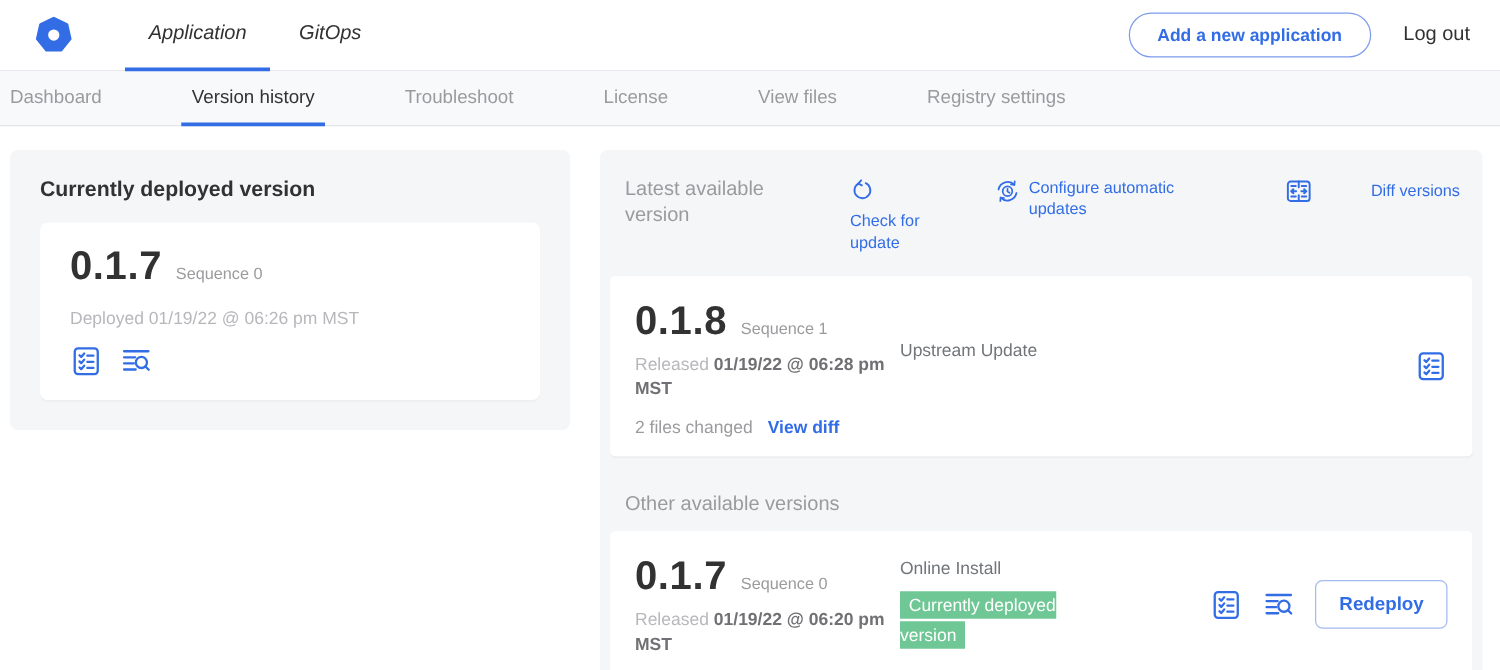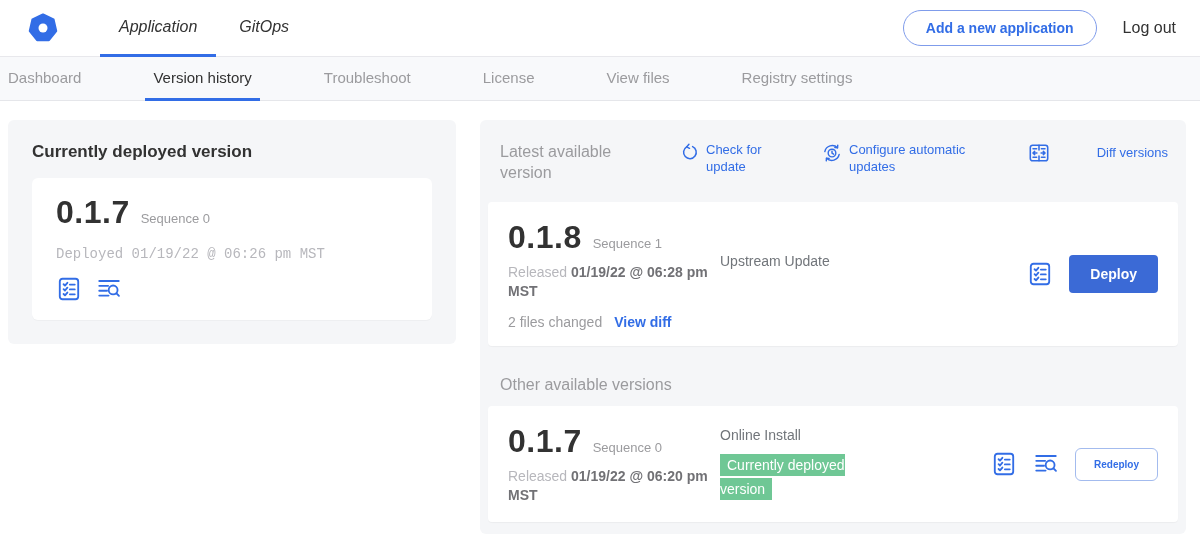--- a/index.html
+++ b/index.html
@@ -46,51 +46,51 @@
   
   .content { display:flex; align-items:flex-start; padding:19px 14px 0 8px; gap:24px; }
 
   
   .deployed-panel { width:448px; flex-shrink:0; background:#f5f6f8; border-radius:6px; padding:20px 24px 24px; }
   .panel-title-dark { margin:2px 0 16px; font-size:17px; font-weight:700; color:#323232; }
   .deployed-card { background:#fff; border-radius:6px; padding:16px 24px 18px; box-shadow:0 1px 1px rgba(0,0,0,.03); }
   .version-row { display:flex; align-items:baseline; gap:11px; }
   .version-number { font-size:32px; font-weight:700; color:#323232; letter-spacing:.5px; }
   .sequence { font-size:13px; color:#9b9b9e; }
-  .deployed-line { margin:15px 0 0; font-size:14px; color:#b7b7bc;font-family:Liberation Mono, monospace; }
+  .deployed-line { margin:15px 0 0; font-size:14px; color:#b7b7bc; }
   .icon-row { margin-top:14px; display:flex; align-items:center; gap:14px; }
   .icon-btn { background:none; border:none; padding:0; cursor:pointer; line-height:0; }
 
   
   .available-panel { flex:1; background:#f5f6f8; border-radius:6px; padding:16px 8px 12px; }
   .panel-header { display:flex; align-items:flex-start; padding:6px 10px 0 12px; }
   .panel-title-muted { width:126px; margin:0; font-size:16px; font-weight:400; color:#9b9b9e; line-height:1.3; flex-shrink:0; }
   .action { display:flex; align-items:flex-start; gap:7px; color:#326de6; font-size:13px; font-weight:500; line-height:1.3; cursor:pointer; text-decoration:none; }
   .action svg { flex-shrink:0; margin-top:1px; }
-  .action-check { margin-left:54px; } .action-check .txt { max-width:70px; }
+  .action-check { margin-left:54px;flex-direction:column; } .action-check .txt { max-width:70px; }
   .action-config { margin-left:46px; } .action-config .txt { max-width:140px; }
   .action-diff { margin-left:auto; align-items:center;gap:47px; } .action-diff svg { margin-top:0; }
 
   .version-card {
     background:#fff; border-radius:4px; margin-top:18px; padding:17px 20px 16px;
     display:flex; align-items:flex-start; box-shadow:0 1px 1px rgba(0,0,0,.04);
   }
   .vleft { width:212px; flex-shrink:0; }
   .released { margin:7px 0 0; font-size:14px; color:#b7b7bc; max-width:205px; line-height:1.4; }
   .rel-date { color:#717175; font-weight:700; }
   .files-row { margin-top:12px; font-size:14px; color:#9b9b9e; }
   .view-diff { color:#326de6; font-weight:700; margin-left:12px; cursor:pointer; text-decoration:none; }
   .vsource { flex:1; font-size:14px; font-weight:500; color:#71757a; }
   .mt-source { margin-top:34px; }
   .source-col { margin-top:4px; }
   .badge-wrap { max-width:158px; margin-top:11px; line-height:1.7; }
   .deployed-badge { background:#6fc795; color:#fff; font-size:14px; padding:3px 7px; }
   .vactions { display:flex; align-items:center; gap:16px; align-self:center; margin-left:8px; }
   .deploy-btn { background:#3b6ad6; color:#fff; border:none; border-radius:4px; font-weight:700; font-size:14px; padding:11px 21px; cursor:pointer; font-family:inherit; }
-  .redeploy-btn { background:#fff; color:#326de6; border:1px solid #a3bbee; border-radius:6px; font-weight:700; font-size:10px; padding:10px 18px; cursor:pointer; font-family:inherit; }
+  .redeploy-btn { background:#fff; color:#326de6; border:1px solid #a3bbee; border-radius:6px; font-weight:700; font-size:15px; padding:10px 18px; cursor:pointer; font-family:inherit; }
   .other-title { margin:30px 0 0 12px; font-size:16px; font-weight:400; color:#9b9b9e; }
 </style>
 </head>
 <body>
 
 <svg width="0" height="0" style="position:absolute">
   <defs>
     <g id="i-preflight" fill="none" stroke="#326de6" stroke-width="1.7" stroke-linecap="round" stroke-linejoin="round">
       <rect x="3.5" y="2.5" width="17" height="19" rx="2.5"></rect>
       <path d="M7 7.6l1.3 1.3 2.2-2.6"></path>
@@ -234,21 +234,20 @@
           <span>2 files changed</span><a class="view-diff">View diff</a>
         </div>
       </div>
       <div class="vsource mt-source">Upstream Update</div>
       <div class="vactions">
         <button class="icon-btn">
           <svg width="26" height="26" viewBox="0 0 24 24">
               <use href="#i-preflight"></use>
             </svg>
         </button>
-        <button class="deploy-btn">Deploy</button>
       </div>
     </div>
 
     <h3 class="other-title">Other available versions</h3>
 
     <div class="version-card" style="margin-top:12px;">
       <div class="vleft">
         <div class="version-row">
           <span class="version-number">0.1.7</span>
           <span class="sequence">Sequence 0</span>

